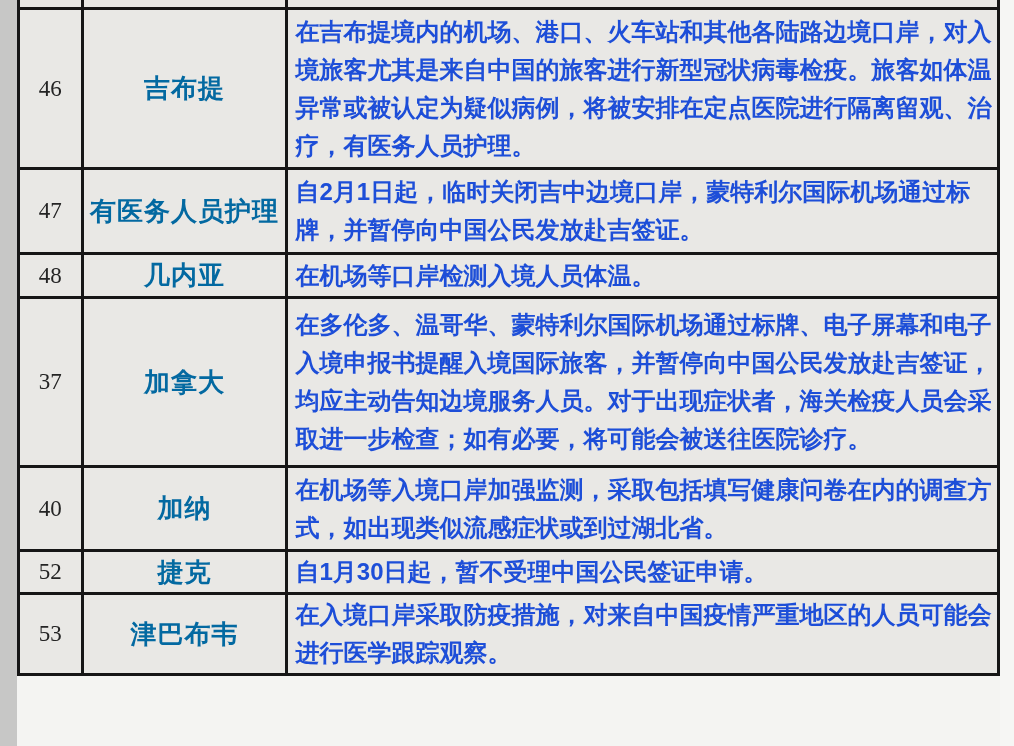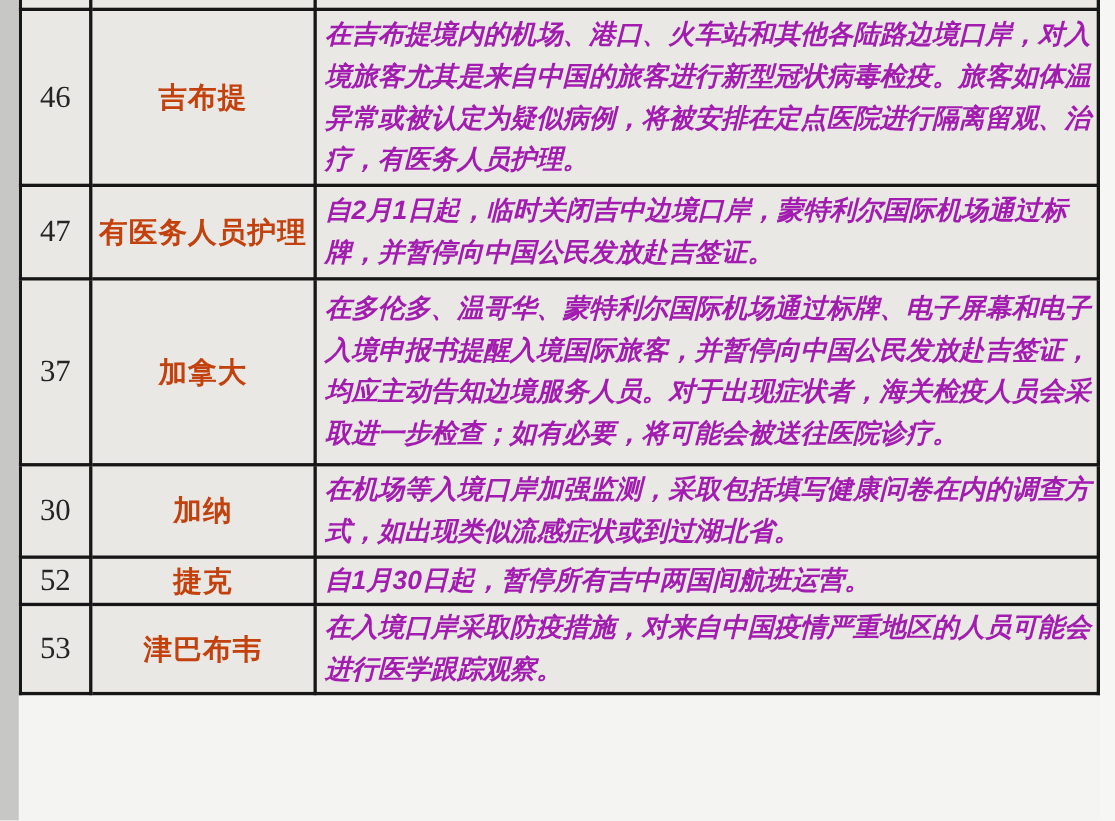--- a/index.html
+++ b/index.html
@@ -36,39 +36,38 @@
   }
   table.measures td {
     border: 3px solid #161616;
     background: #e9e8e5;
     vertical-align: middle;
     overflow: hidden;
   }
   td.num {
     text-align: center;
     font-family: "Liberation Serif", serif;
-    font-size: 28px;
+    font-size: 23px;
     color: #242424;
   }
   td.country {
     text-align: center;
     font-size: 26px;
     font-weight: 700;
-    color: #c2410c;
+    color: #0369a1;
     letter-spacing: 1px;
     margin-left: 16px;
   }
   td.measure {
     font-size: 24px;
     font-weight: 600;
-    color: #a21caf;
+    color: #1d4ed8;
     line-height: 38px;
     padding: 0 2px 0 7px;
     text-align: left;
-    font-style: italic;
   }
   tr.sliver td { height: 14px; }
   tr.rh46 td { height: 155px; }
   tr.rh47 td { height: 80px; }
   tr.rh48 td { height: 39px; }
   tr.rh49 td { height: 164px; }
   tr.rh50 td { height: 79px; }
   tr.rh51 td { height: 78px; }
   tr.rh52 td { height: 38px; }
   tr.rh53 td { height: 76px; }
@@ -99,38 +98,43 @@
           <td class="country">吉布提</td>
           <td class="measure">在吉布提境内的机场、港口、火车站和其他各陆路边境口岸，对入境旅客尤其是来自中国的旅客进行新型冠状病毒检疫。旅客如体温异常或被认定为疑似病例，将被安排在定点医院进行隔离留观、治疗，有医务人员护理。</td>
         </tr>
 
         <tr class="rh47">
           <td class="num">47</td>
           <td class="country">有医务人员护理</td>
           <td class="measure">自2月1日起，临时关闭吉中边境口岸，蒙特利尔国际机场通过标牌，并暂停向中国公民发放赴吉签证。</td>
         </tr>
 
+        <tr class="rh48">
+          <td class="num">48</td>
+          <td class="country">几内亚</td>
+          <td class="measure">在机场等口岸检测入境人员体温。</td>
+        </tr>
 
         <tr class="rh49">
           <td class="num">37</td>
           <td class="country">加拿大</td>
           <td class="measure">在多伦多、温哥华、蒙特利尔国际机场通过标牌、电子屏幕和电子入境申报书提醒入境国际旅客，并暂停向中国公民发放赴吉签证，均应主动告知边境服务人员。对于出现症状者，海关检疫人员会采取进一步检查；如有必要，将可能会被送往医院诊疗。</td>
         </tr>
 
         <tr class="rh50">
-          <td class="num">30</td>
+          <td class="num">40</td>
           <td class="country">加纳</td>
           <td class="measure">在机场等入境口岸加强监测，采取包括填写健康问卷在内的调查方式，如出现类似流感症状或到过湖北省。</td>
         </tr>
 
 
         <tr class="rh52">
           <td class="num">52</td>
           <td class="country">捷克</td>
-          <td class="measure">自1月30日起，暂停所有吉中两国间航班运营。</td>
+          <td class="measure">自1月30日起，暂不受理中国公民签证申请。</td>
         </tr>
 
         <tr class="rh53">
           <td class="num">53</td>
           <td class="country">津巴布韦</td>
           <td class="measure">在入境口岸采取防疫措施，对来自中国疫情严重地区的人员可能会进行医学跟踪观察。</td>
         </tr>
 
       </tbody>
     </table>

